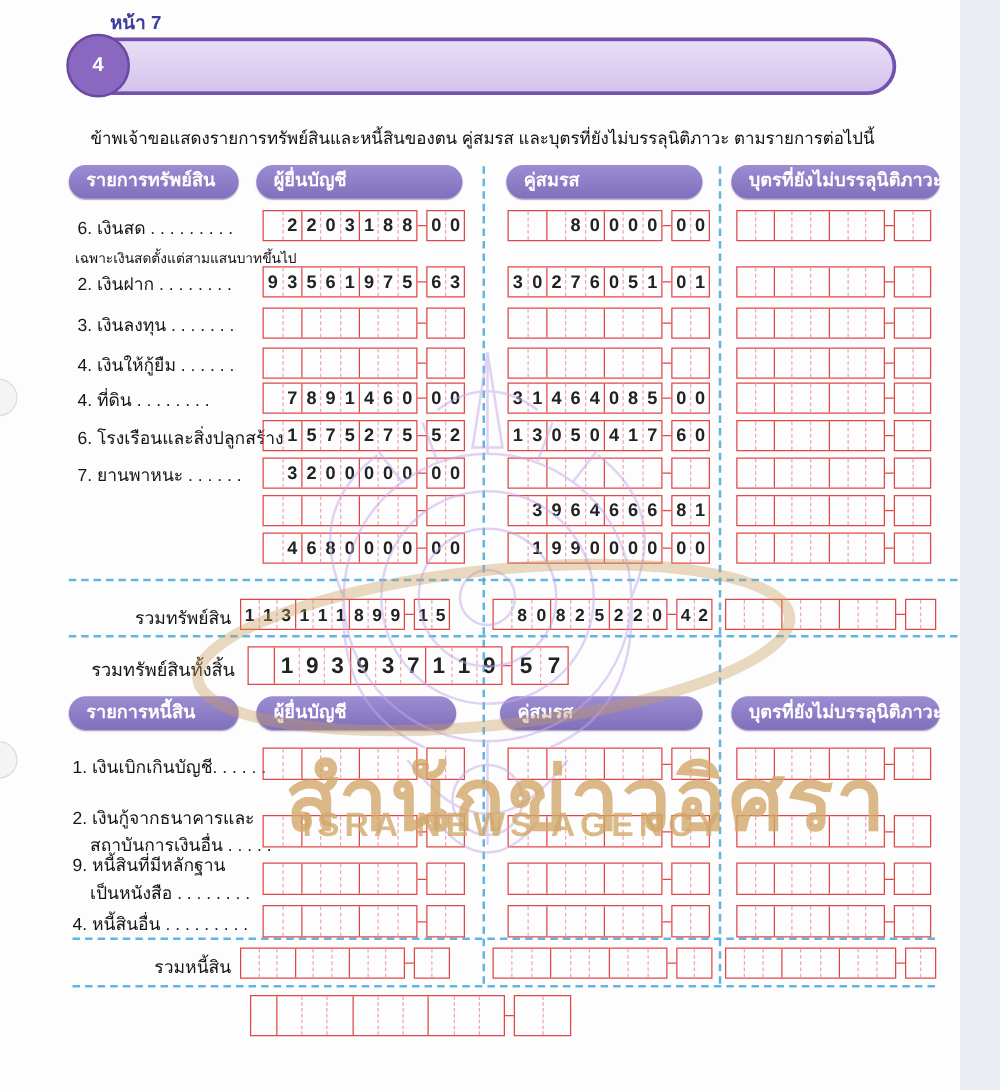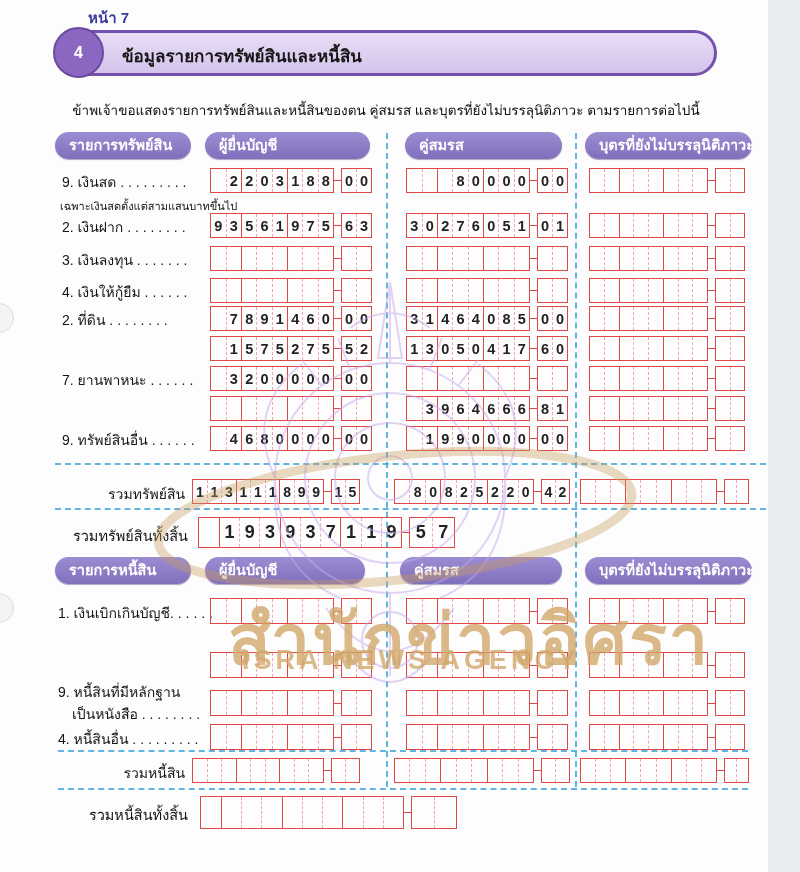--- a/index.html
+++ b/index.html
@@ -64,21 +64,20 @@
 <body>
 
 <div id="page">
   <div id="paper">
 
     <div id="static-layer">
       <div id="page-label">หน้า 7</div>
 
       <div id="banner"></div>
       <div id="banner-circle">4</div>
-      <div id="banner-title">ข้อมูลรายการทรัพย์สินและหนี้สิน</div>
 
       <div id="intro">ข้าพเจ้าขอแสดงรายการทรัพย์สินและหนี้สินของตน  คู่สมรส  และบุตรที่ยังไม่บรรลุนิติภาวะ  ตามรายการต่อไปนี้</div>
 
       <div class="badge" style="left:55px;top:132px;width:136px;">รายการทรัพย์สิน</div>
       <div class="badge" style="left:205px;top:132px;width:165px;">ผู้ยื่นบัญชี</div>
       <div class="badge" style="left:405px;top:132px;width:157px;">คู่สมรส</div>
       <div class="badge" style="left:585px;top:132px;width:167px;">บุตรที่ยังไม่บรรลุนิติภาวะ</div>
 
       <div class="badge" style="left:55px;top:557px;width:136px;">รายการหนี้สิน</div>
       <div class="badge" style="left:205px;top:557px;width:160px;">ผู้ยื่นบัญชี</div>
@@ -88,29 +87,28 @@
       <div class="vdash" style="left:386px;top:133px;height:654px;"></div>
       <div class="vdash" style="left:575px;top:133px;height:654px;"></div>
       <div class="hdash" style="left:55px;top:463px;width:711px;"></div>
       <div class="hdash" style="left:55px;top:508px;width:711px;"></div>
       <div class="hdash" style="left:58px;top:750px;width:690px;"></div>
       <div class="hdash" style="left:58px;top:788px;width:690px;"></div>
 
       <div class="total-label" style="left:60px;top:483px;width:125px;">รวมทรัพย์สิน</div>
       <div class="total-label" style="left:55px;top:524px;width:133px;font-size:14.5px;">รวมทรัพย์สินทั้งสิ้น</div>
       <div class="total-label" style="left:60px;top:762px;width:125px;">รวมหนี้สิน</div>
-      <div class="total-label" style="left:55px;top:803px;width:133px;font-size:14.5px;">รวมหนี้สินทั้งสิ้น</div>
 
       <div class="hole" style="left:-16px;top:303px;"></div>
       <div class="hole" style="left:-16px;top:593px;"></div>
 
     </div>
 
     <div id="gen-layer">
-        <div class="row-label" style="left: 62px; top: 171px;">9. เงินสด  .  .  .  .  .  .  .  .  .</div>
+        <div class="row-label" style="left: 62px; top: 171px;">6. เงินสด  .  .  .  .  .  .  .  .  .</div>
         <div class="row-note" style="left: 60px; top: 197px;">เฉพาะเงินสดตั้งแต่สามแสนบาทขึ้นไป</div>
         <div class="numbox" style="left: 210px; top: 168px; height: 25px;">
           <div class="nb-main" style="width: 124px;">
             <div class="nb-group" style="flex: 2 1 0%;">
               <div class="nb-cell" style="font-size: 14.5px;"></div>
               <div class="nb-cell nb-csep" style="font-size: 14.5px;">2</div>
             </div>
             <div class="nb-group nb-gsep" style="flex: 3 1 0%;">
               <div class="nb-cell" style="font-size: 14.5px;">2</div>
               <div class="nb-cell nb-csep" style="font-size: 14.5px;">0</div>
@@ -377,21 +375,21 @@
               <div class="nb-cell nb-csep" style="font-size: 14.5px;"></div>
               <div class="nb-cell nb-csep" style="font-size: 14.5px;"></div>
             </div>
           </div>
           <div class="nb-conn"></div>
           <div class="nb-main" style="width: 30px; height: 25px; display: flex;">
             <div class="nb-cell" style="font-size: 14.5px;"></div>
             <div class="nb-cell nb-csep" style="font-size: 14.5px;"></div>
           </div>
         </div>
-        <div class="row-label" style="left: 62px; top: 309px;">2.  ที่ดิน  .  .  .  .  .  .  .  .</div>
+        <div class="row-label" style="left: 62px; top: 309px;">4.  ที่ดิน  .  .  .  .  .  .  .  .</div>
         <div class="numbox" style="left: 210px; top: 306px; height: 25px;">
           <div class="nb-main" style="width: 124px;">
             <div class="nb-group" style="flex: 2 1 0%;">
               <div class="nb-cell" style="font-size: 14.5px;"></div>
               <div class="nb-cell nb-csep" style="font-size: 14.5px;">7</div>
             </div>
             <div class="nb-group nb-gsep" style="flex: 3 1 0%;">
               <div class="nb-cell" style="font-size: 14.5px;">8</div>
               <div class="nb-cell nb-csep" style="font-size: 14.5px;">9</div>
               <div class="nb-cell nb-csep" style="font-size: 14.5px;">1</div>
@@ -447,20 +445,21 @@
               <div class="nb-cell nb-csep" style="font-size: 14.5px;"></div>
               <div class="nb-cell nb-csep" style="font-size: 14.5px;"></div>
             </div>
           </div>
           <div class="nb-conn"></div>
           <div class="nb-main" style="width: 30px; height: 25px; display: flex;">
             <div class="nb-cell" style="font-size: 14.5px;"></div>
             <div class="nb-cell nb-csep" style="font-size: 14.5px;"></div>
           </div>
         </div>
+        <div class="row-label" style="left: 62px; top: 339px;">6.  โรงเรือนและสิ่งปลูกสร้าง</div>
         <div class="numbox" style="left: 210px; top: 336px; height: 25px;">
           <div class="nb-main" style="width: 124px;">
             <div class="nb-group" style="flex: 2 1 0%;">
               <div class="nb-cell" style="font-size: 14.5px;"></div>
               <div class="nb-cell nb-csep" style="font-size: 14.5px;">1</div>
             </div>
             <div class="nb-group nb-gsep" style="flex: 3 1 0%;">
               <div class="nb-cell" style="font-size: 14.5px;">5</div>
               <div class="nb-cell nb-csep" style="font-size: 14.5px;">7</div>
               <div class="nb-cell nb-csep" style="font-size: 14.5px;">5</div>
@@ -655,21 +654,20 @@
               <div class="nb-cell nb-csep" style="font-size: 14.5px;"></div>
               <div class="nb-cell nb-csep" style="font-size: 14.5px;"></div>
             </div>
           </div>
           <div class="nb-conn"></div>
           <div class="nb-main" style="width: 30px; height: 25px; display: flex;">
             <div class="nb-cell" style="font-size: 14.5px;"></div>
             <div class="nb-cell nb-csep" style="font-size: 14.5px;"></div>
           </div>
         </div>
-        <div class="row-label" style="left: 62px; top: 429px;">9.  ทรัพย์สินอื่น  .  .  .  .  .  .</div>
         <div class="numbox" style="left: 210px; top: 426px; height: 25px;">
           <div class="nb-main" style="width: 124px;">
             <div class="nb-group" style="flex: 2 1 0%;">
               <div class="nb-cell" style="font-size: 14.5px;"></div>
               <div class="nb-cell nb-csep" style="font-size: 14.5px;">4</div>
             </div>
             <div class="nb-group nb-gsep" style="flex: 3 1 0%;">
               <div class="nb-cell" style="font-size: 14.5px;">6</div>
               <div class="nb-cell nb-csep" style="font-size: 14.5px;">8</div>
               <div class="nb-cell nb-csep" style="font-size: 14.5px;">0</div>
@@ -894,20 +892,22 @@
               <div class="nb-cell nb-csep" style="font-size: 14.5px;"></div>
               <div class="nb-cell nb-csep" style="font-size: 14.5px;"></div>
             </div>
           </div>
           <div class="nb-conn"></div>
           <div class="nb-main" style="width: 30px; height: 26px; display: flex;">
             <div class="nb-cell" style="font-size: 14.5px;"></div>
             <div class="nb-cell nb-csep" style="font-size: 14.5px;"></div>
           </div>
         </div>
+        <div class="row-label" style="left: 58px; top: 643px;">2. เงินกู้จากธนาคารและ</div>
+        <div class="row-label" style="left: 72px; top: 665px;">สถาบันการเงินอื่น  . . . . .</div>
         <div class="numbox" style="left: 210px; top: 652px; height: 26px;">
           <div class="nb-main" style="width: 124px;">
             <div class="nb-group" style="flex: 2 1 0%;">
               <div class="nb-cell" style="font-size: 14.5px;"></div>
               <div class="nb-cell nb-csep" style="font-size: 14.5px;"></div>
             </div>
             <div class="nb-group nb-gsep" style="flex: 3 1 0%;">
               <div class="nb-cell" style="font-size: 14.5px;"></div>
               <div class="nb-cell nb-csep" style="font-size: 14.5px;"></div>
               <div class="nb-cell nb-csep" style="font-size: 14.5px;"></div>

